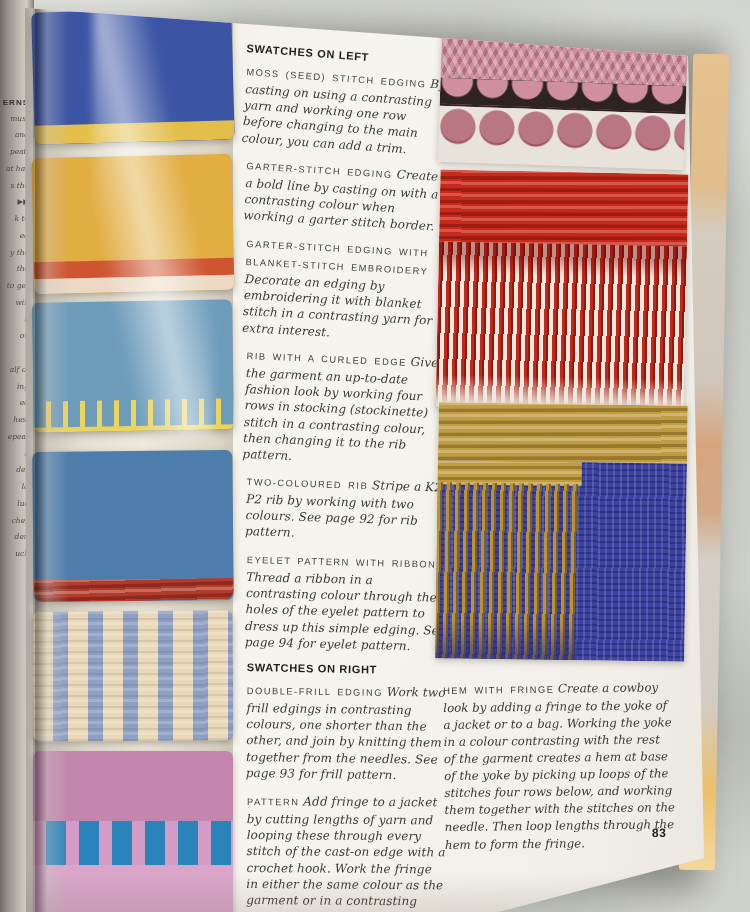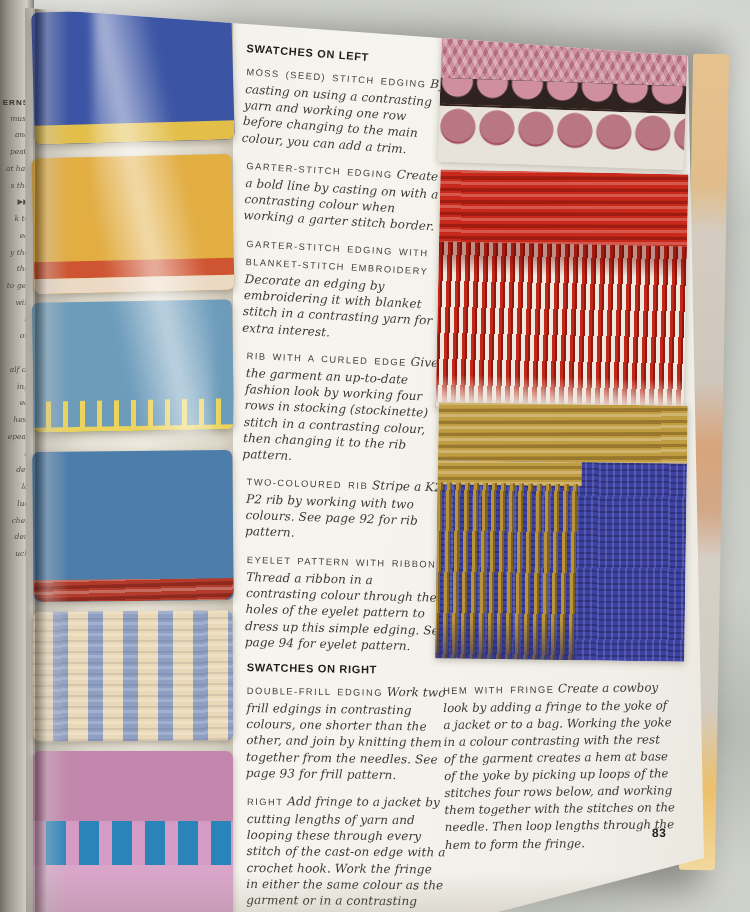--- a/index.html
+++ b/index.html
@@ -201,21 +201,21 @@
     <div class="text-col">
       <h3 class="sec-head h1">SWATCHES ON LEFT</h3>
       <p class="entry e0"><span class="term">MOSS (SEED) STITCH EDGING</span> <span>By casting on using a contrasting yarn and working one row before changing to the main colour, you can add a trim.</span></p>
       <p class="entry e1"><span class="term">GARTER-STITCH EDGING</span> <span>Create a bold line by casting on with a contrasting colour when working a garter stitch border.</span></p>
       <p class="entry e2"><span class="term">GARTER-STITCH EDGING WITH BLANKET-STITCH EMBROIDERY</span> <span>Decorate an edging by embroidering it with blanket stitch in a contrasting yarn for extra interest.</span></p>
       <p class="entry e3"><span class="term">RIB WITH A CURLED EDGE</span> <span>Give the garment an up-to-date fashion look by working four rows in stocking (stockinette) stitch in a contrasting colour, then changing it to the rib pattern.</span></p>
       <p class="entry e4"><span class="term">TWO-COLOURED RIB</span> <span>Stripe a K2, P2 rib by working with two colours. See page 92 for rib pattern.</span></p>
       <p class="entry e5"><span class="term">EYELET PATTERN WITH RIBBON</span> <span>Thread a ribbon in a contrasting colour through the holes of the eyelet pattern to dress up this simple edging. See page 94 for eyelet pattern.</span></p>
       <h3 class="sec-head h2">SWATCHES ON RIGHT</h3>
       <p class="entry e6"><span class="term">DOUBLE-FRILL EDGING</span> <span>Work two frill edgings in contrasting colours, one shorter than the other, and join by knitting them together from the needles. See page 93 for frill pattern.</span></p>
-      <p class="entry e7"><span class="term">RIGHT</span> <span>Add fringe to a jacket by cutting lengths of yarn and looping these through every stitch of the cast-on edge with a crochet hook. Work the fringe in either the same colour as the garment or in a contrasting colour.</span></p>
+      <p class="entry e7"><span class="term">PATTERN</span> <span>Add fringe to a jacket by cutting lengths of yarn and looping these through every stitch of the cast-on edge with a crochet hook. Work the fringe in either the same colour as the garment or in a contrasting colour.</span></p>
     </div>
 
     <div class="rsw frill">
       <div class="frill-top"></div>
       <div class="frill-shadow">
         <div class="scallop-pink"></div>
       </div>
       <div class="frill-rose">
         <div class="scallop-rose"></div>
       </div>

